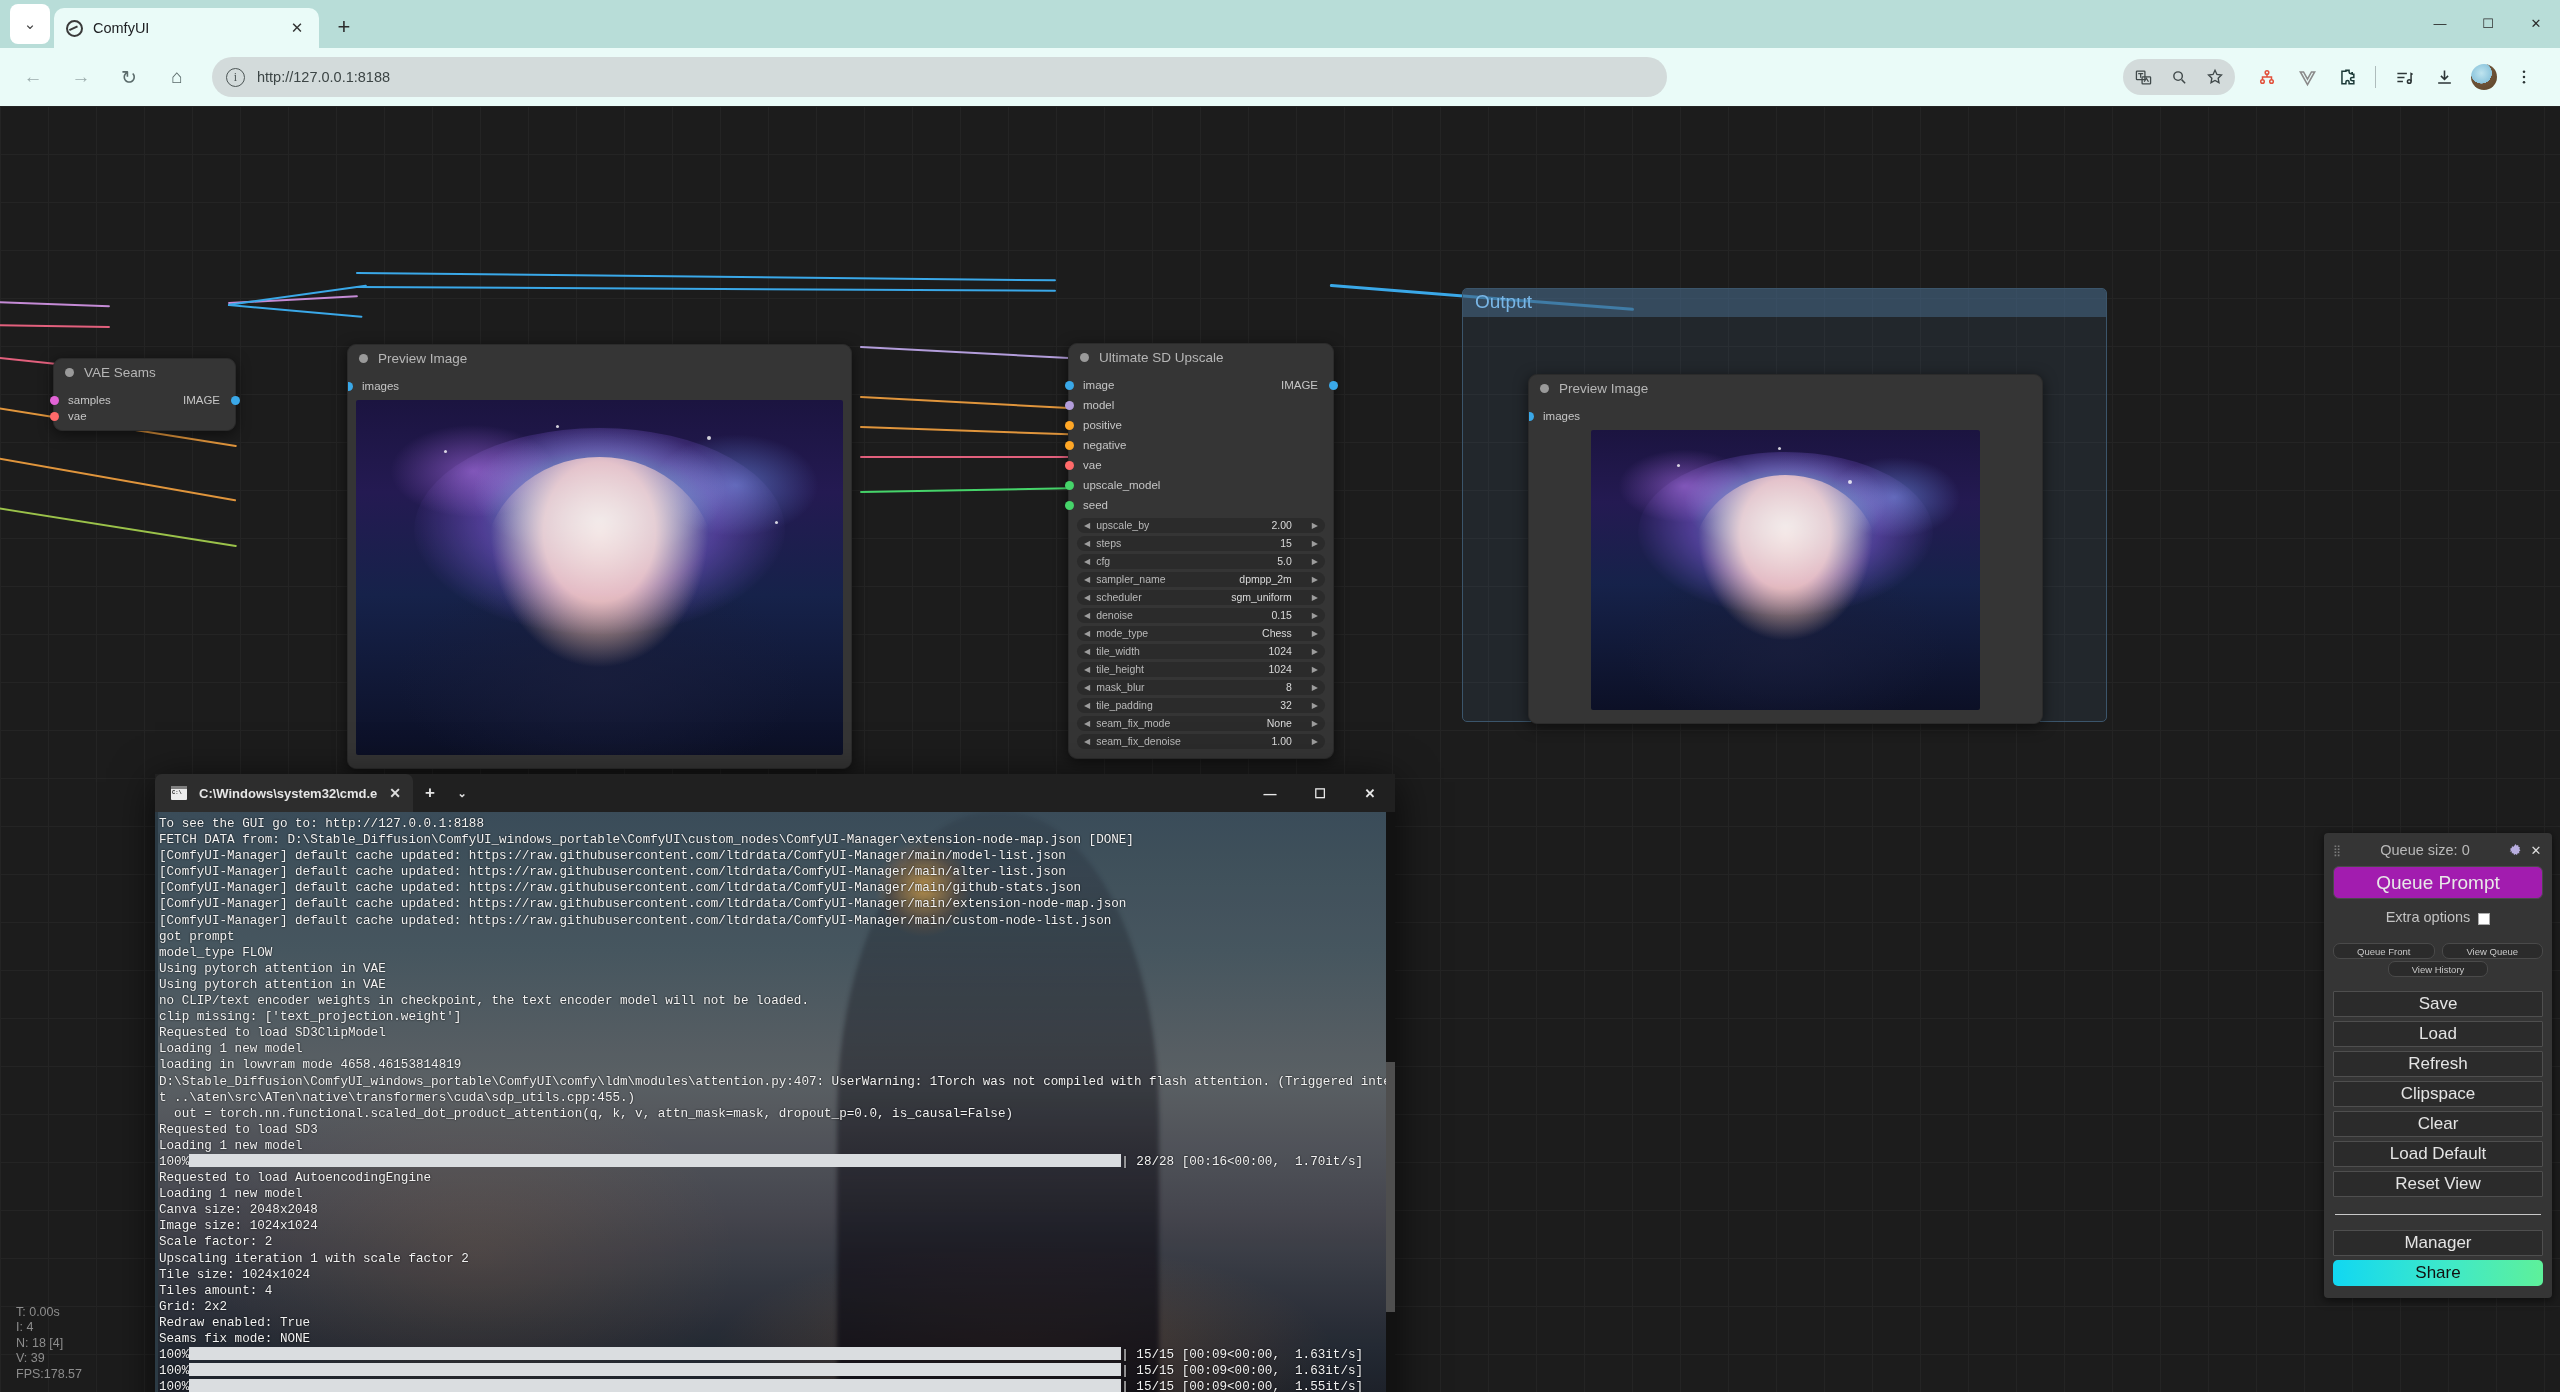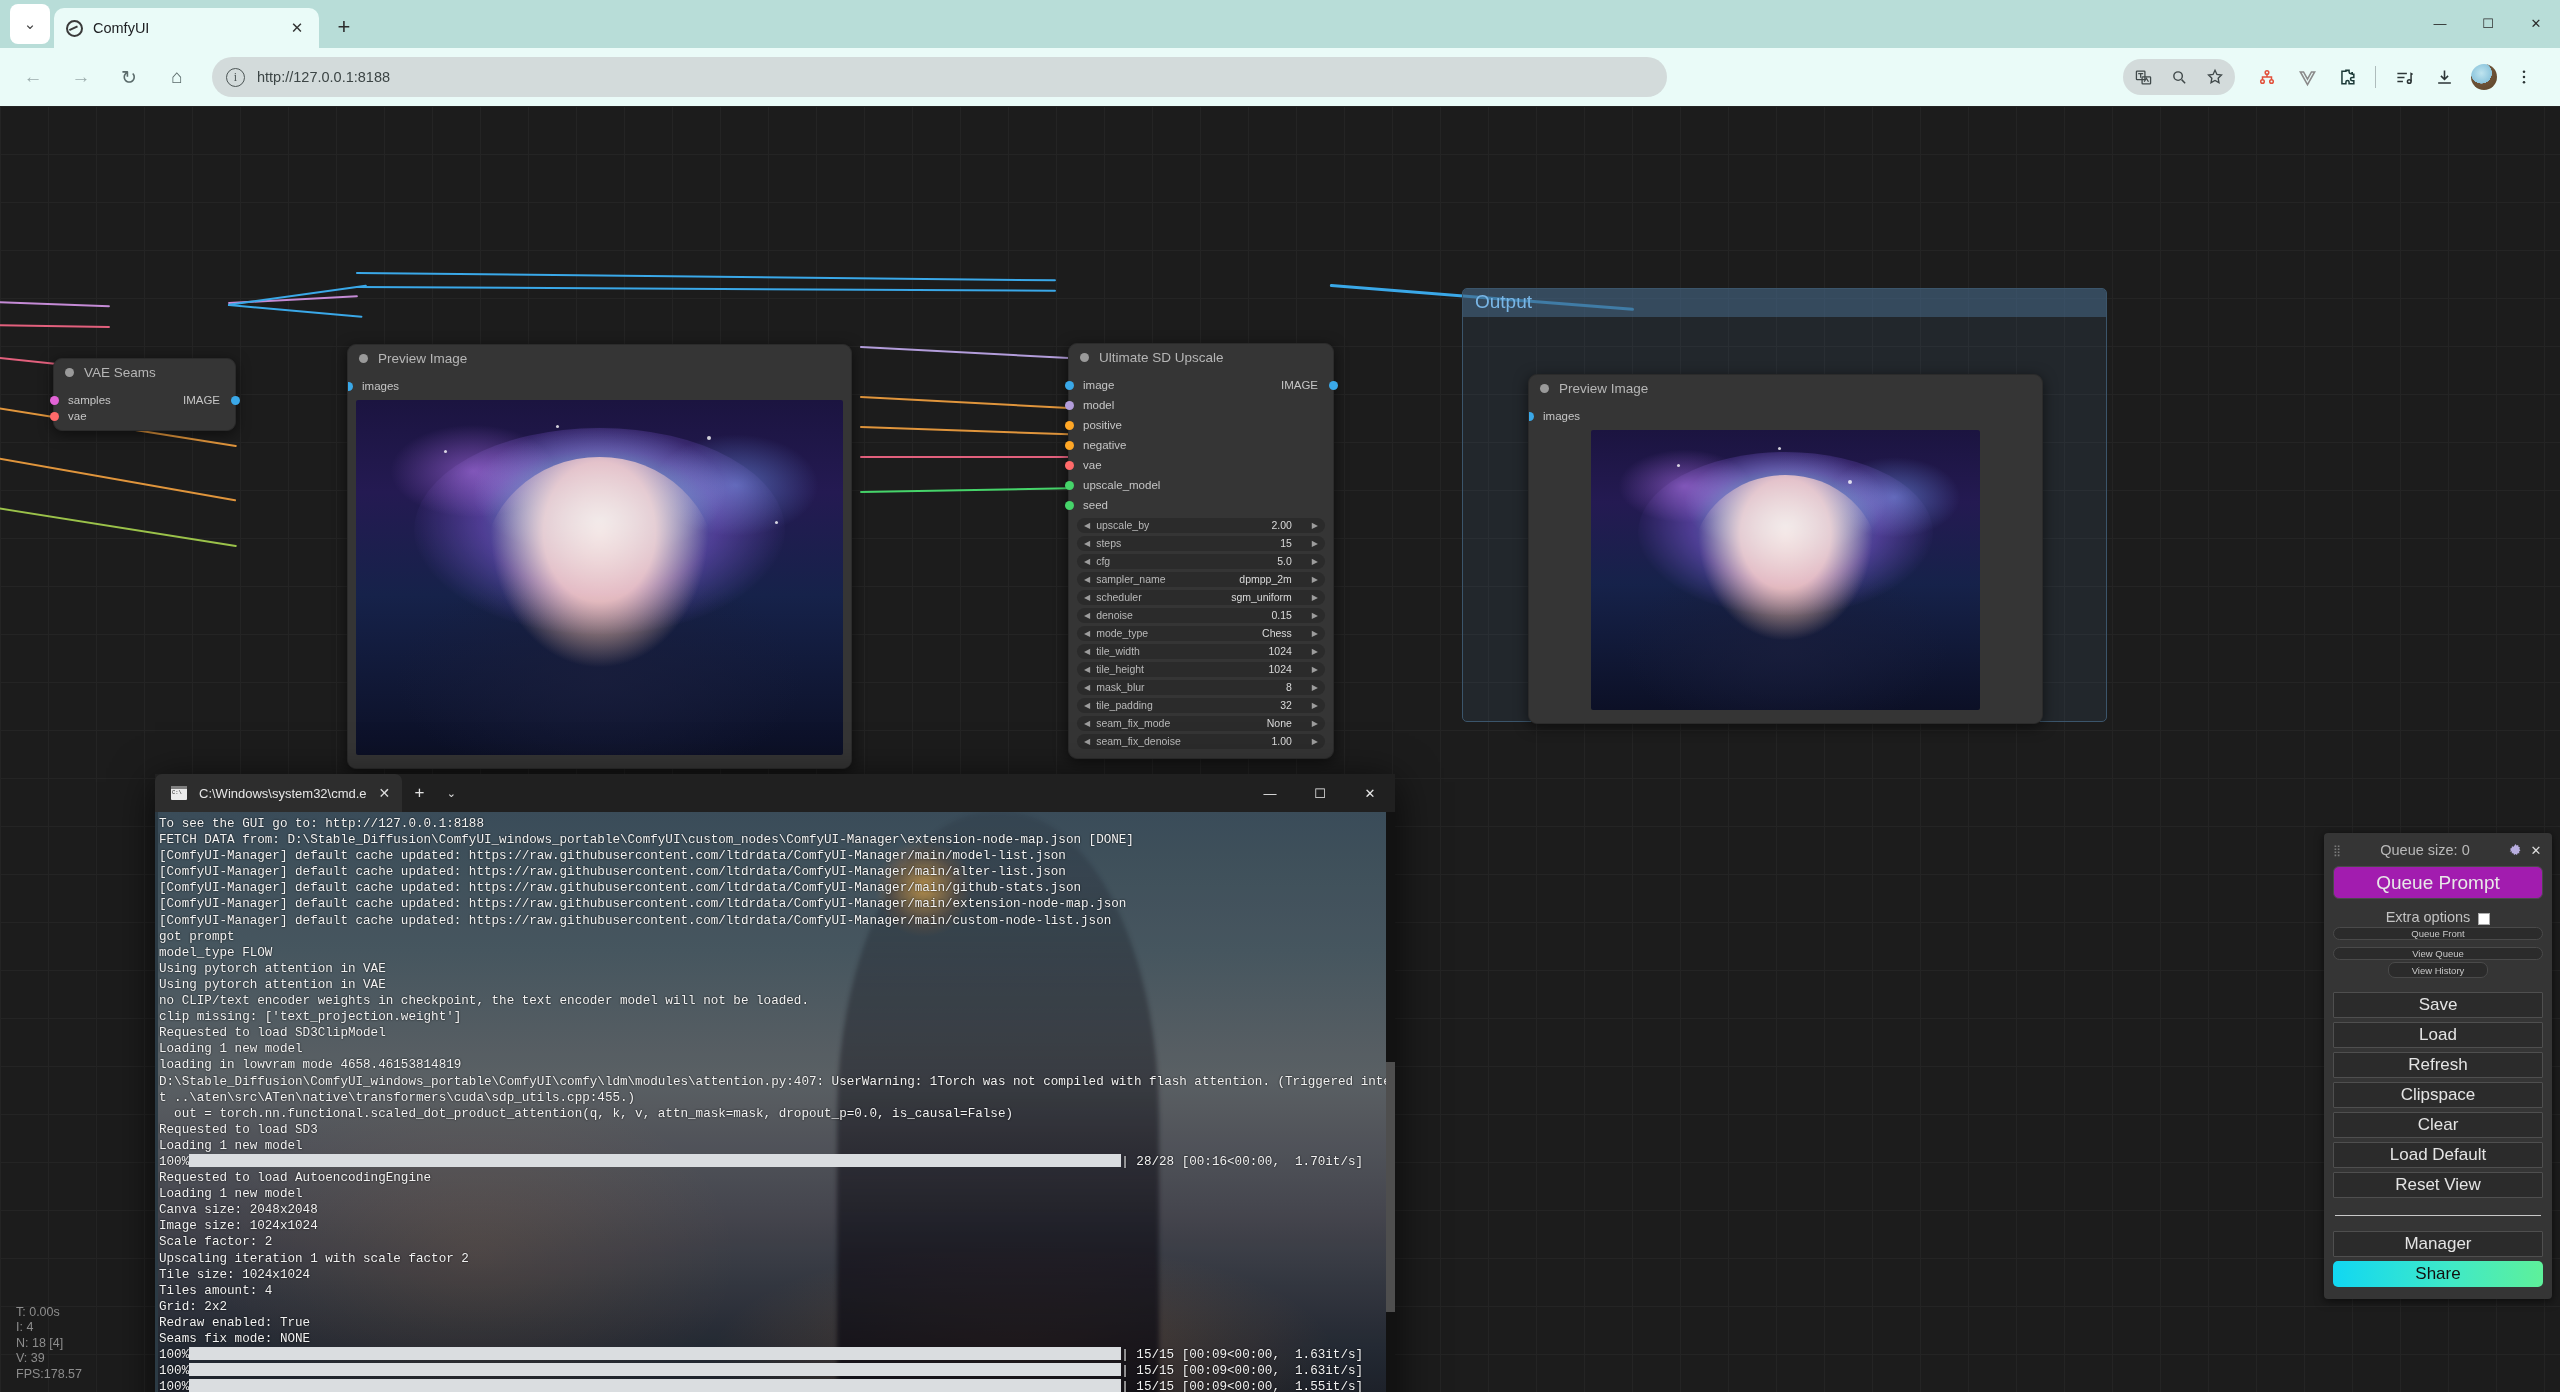--- a/index.html
+++ b/index.html
@@ -97,21 +97,21 @@
      background:radial-gradient(ellipse at 50% 34%, #f0cdb9 0%, #dcb0a0 34%, rgba(60,40,70,0) 66%); }
   .art:after{ content:""; position:absolute; left:12%; top:8%; width:76%; height:58%;
      border-radius:50%;
      background:radial-gradient(ellipse at 50% 45%, rgba(96,206,240,.75) 0%, rgba(120,80,220,.45) 45%, transparent 72%);
      mix-blend-mode:screen; }
   .sparkle{ position:absolute; background:#fff; border-radius:50%; opacity:.8; }
 
   
   #cmd { position:absolute; left:155px; top:668px; width:1240px; height:672px;
          background:#202020; box-shadow:0 8px 40px rgba(0,0,0,.7); }
-  #cmd-title { height:38px; display:flex; align-items:center; background:#202020; }
+  #cmd-title { height:38px; display:flex; align-items:center; background:#202020;font-weight:bold; }
   .cmdtab { height:38px; display:flex; align-items:center; gap:12px; padding:0 12px 0 16px;
             background:#2d2d2d; border-radius:7px 7px 0 0; }
   .cmdtab .ico { width:16px; height:14px; background:#ececec; position:relative; border-radius:1px; }
   .cmdtab .ico:before{ content:"C:\\"; position:absolute; left:1px; top:3px; font-size:5.5px;
             color:#1b1b1b; font-family:"Liberation Mono",monospace; }
   .cmdtab .ico:after{ content:""; position:absolute; left:0; top:0; width:100%; height:3px; background:#7f7f7f;}
   .cmdtab .t { font-size:13px; color:#e6e6e6; max-width:228px; overflow:hidden;
                white-space:nowrap; }
   .cmdtab .x { font-size:14px; color:#ddd; }
   .cmd-plus { width:34px; text-align:center; color:#e2e2e2; font-size:17px; }
@@ -149,21 +149,21 @@
   #menu-top .qs { flex:1; text-align:center; color:#b9b9b9; font-size:14.5px; }
   .gear { width:16px; height:16px; color:#b9aee0; font-size:14px; display:flex;
           align-items:center; justify-content:center; }
   .xbtn { color:#ddd; font-size:13px; width:14px; text-align:center; }
   .big-btn { margin-top:5px; width:100%; height:33px; background:#a21caf; border:1px solid #4a4a4a;
              border-radius:6px; color:#e8e8e8; font-size:19px; display:flex;
              align-items:center; justify-content:center; }
   .extra-row { display:flex; align-items:flex-end; justify-content:center; gap:8px;
                height:26px; color:#c3c3c3; font-size:14.5px; }
   .chk { width:12px; height:12px; background:#fff; border:1px solid #aaa; }
-  .row2 { display:flex; gap:7px; margin-top:2px;flex-direction:column; }
+  .row2 { display:flex; gap:7px; margin-top:18px; }
   .sm-btn { flex:1; height:16px; background:#2b2b2b; border:1px solid #4a4a4a; border-radius:7px;
             color:#c8c8c8; font-size:9.5px; display:flex; align-items:center; justify-content:center; }
   .sm-btn.mid { width:100px; flex:0 0 100px; margin:2px auto 0; }
   .m-btn { margin-top:4px; width:100%; height:26px; background:#2b2b2b; border:1px solid #4f4f4f;
            border-radius:1px; color:#e4e4e4; font-size:17px; display:flex;
            align-items:center; justify-content:center; }
   .m-divider { height:1px; background:#c9c9c9; margin:17px 2px 15px; }
   .share-btn { margin-top:4px; width:100%; height:26px;
                background:linear-gradient(90deg,#11d7f2 0%,#3fe9c8 55%,#5ef09a 100%);
                border-radius:5px; color:#111; font-size:17px; display:flex;

